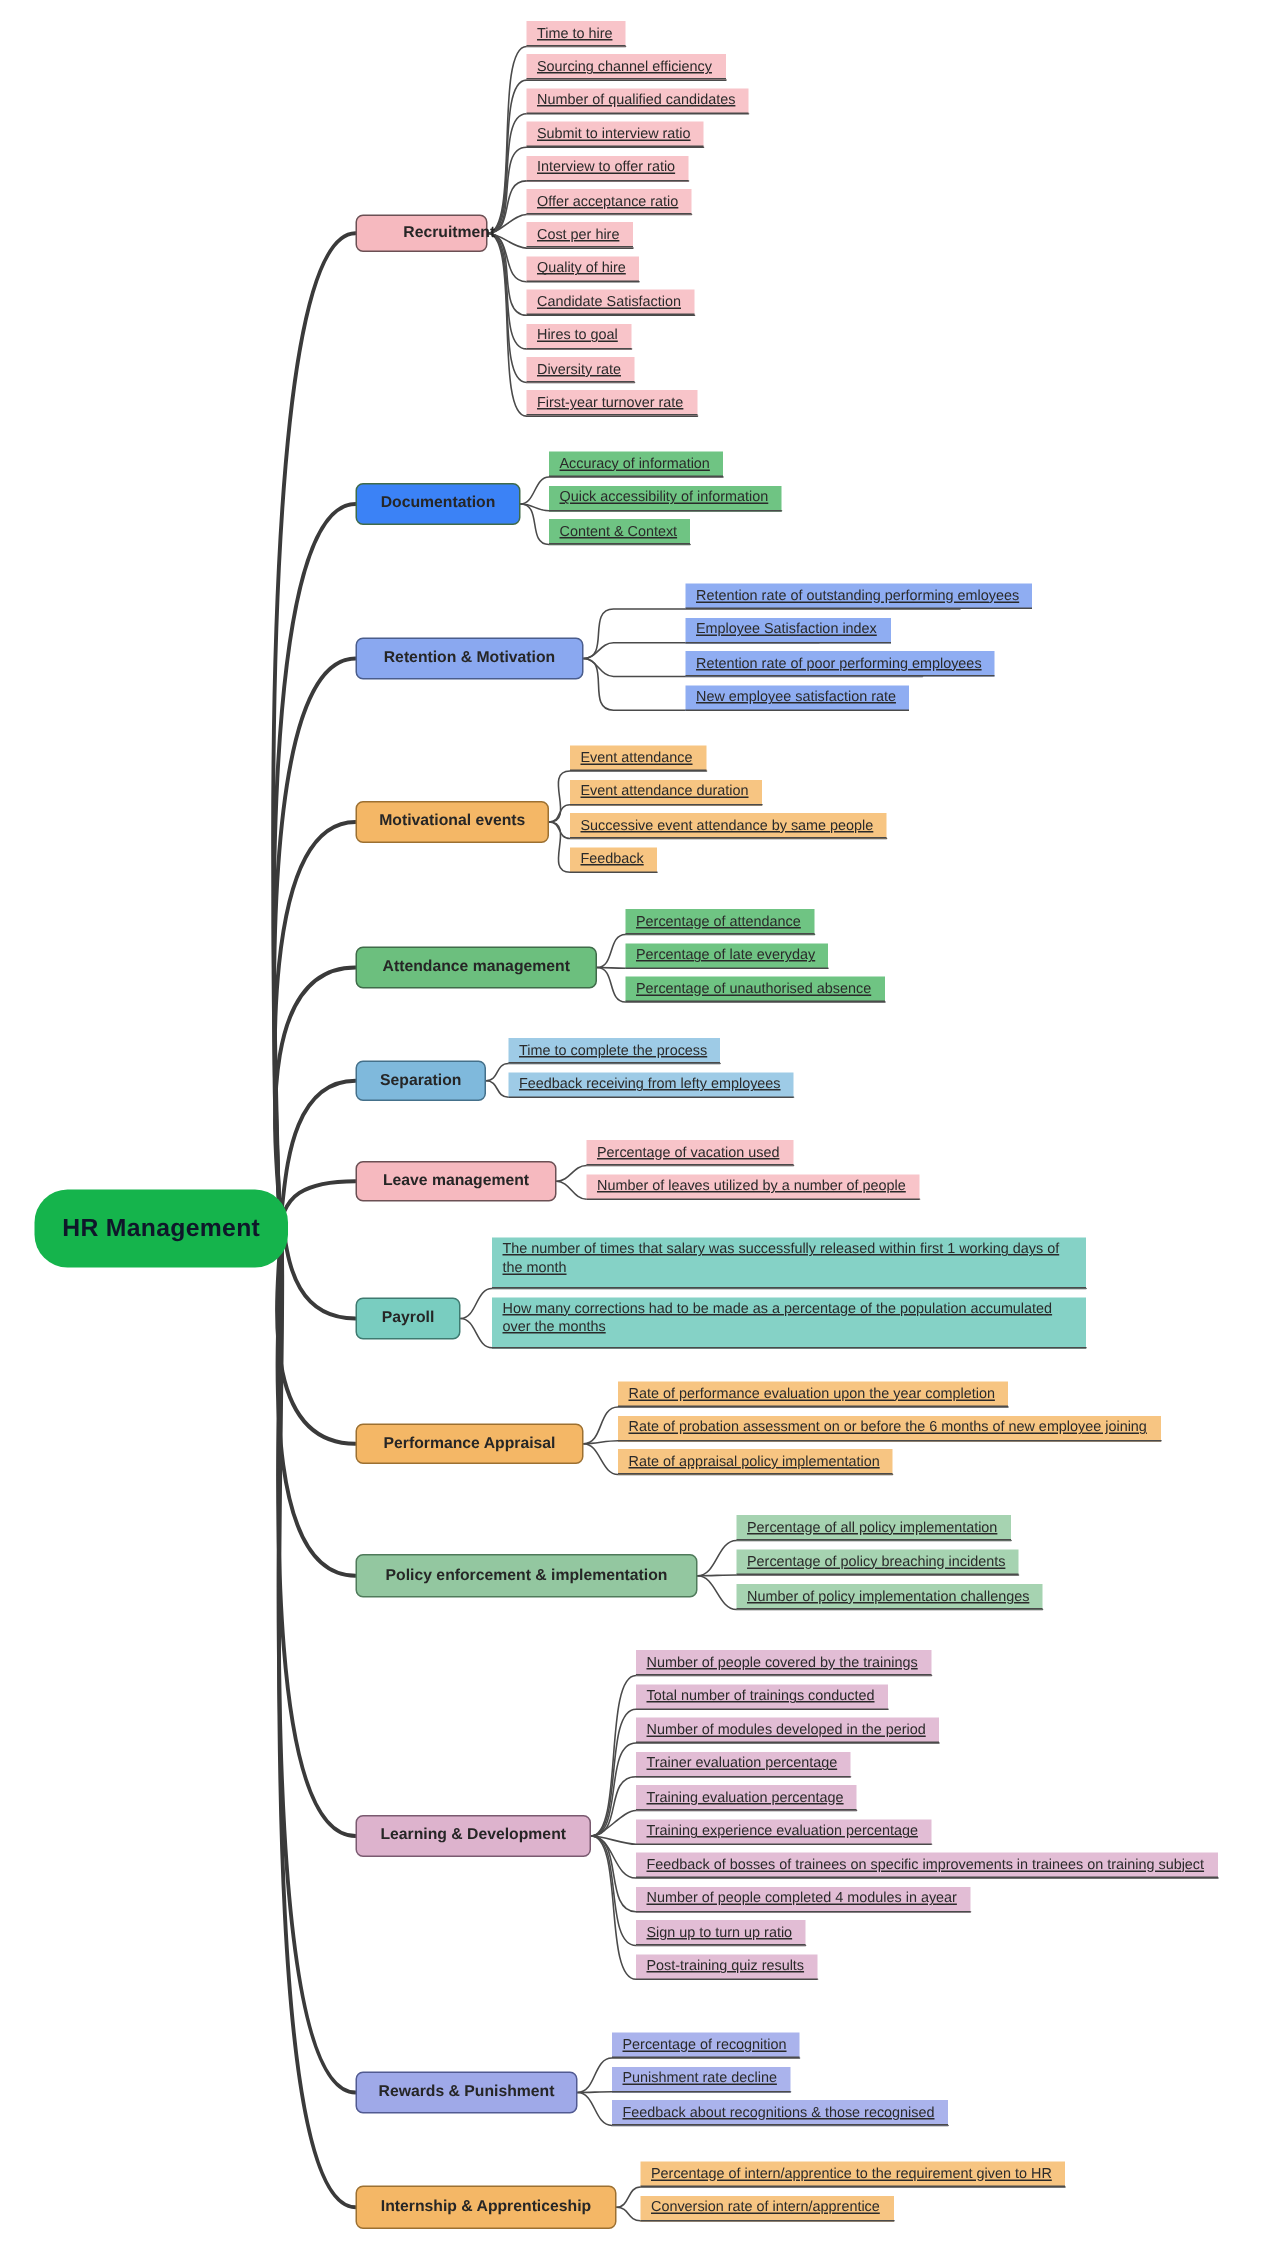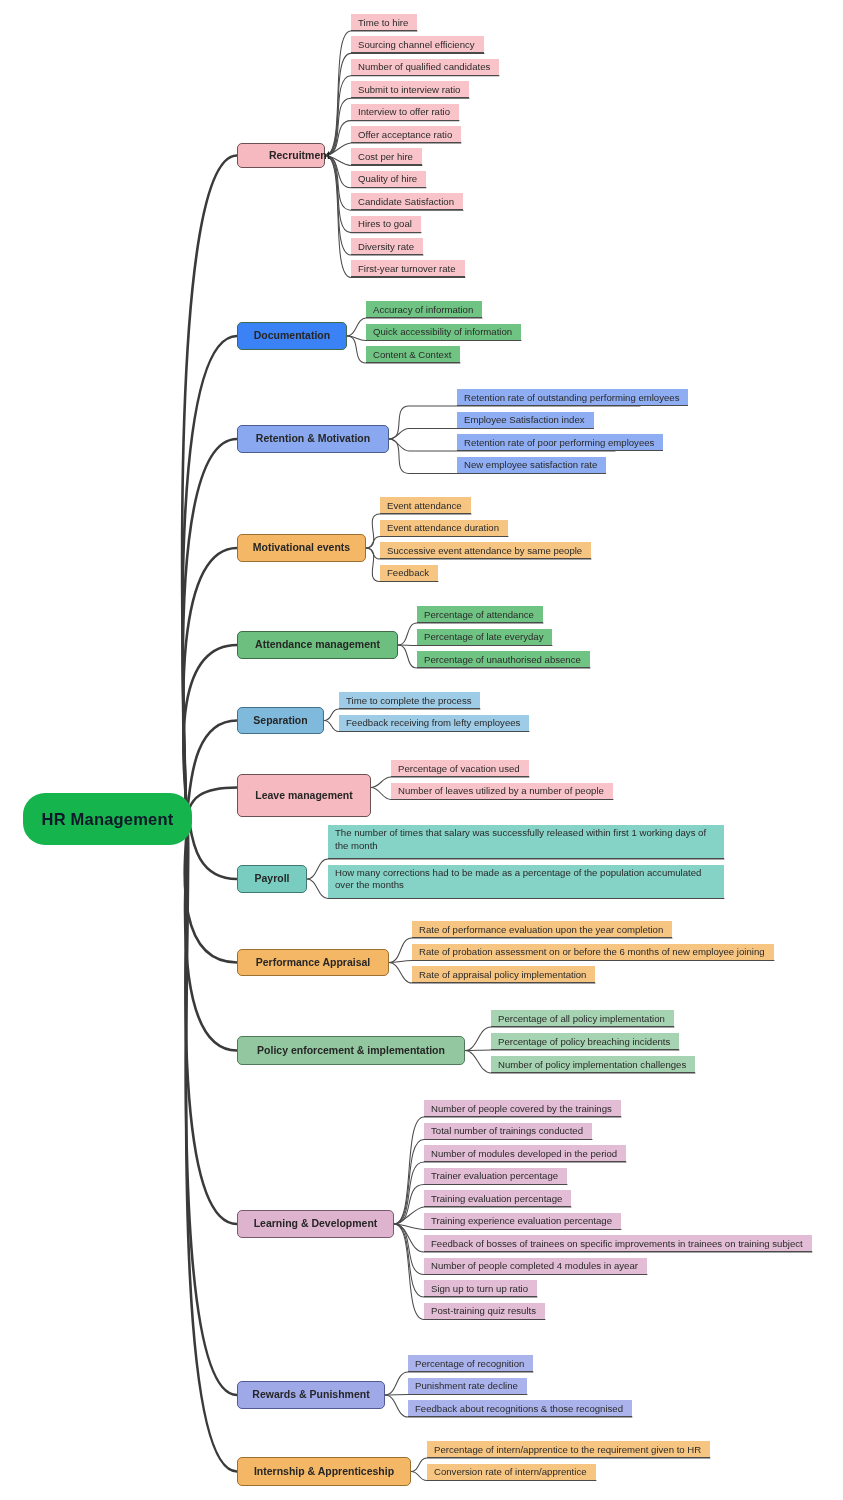--- a/index.html
+++ b/index.html
@@ -61,20 +61,21 @@
     display:flex;
     align-items:center;
     font-size:9.6px;
     color:#2a2a2a;
     box-sizing:border-box;
     padding:2px 7px 0 7px;
     border-bottom:1.1px solid #4a4a4a;
     z-index:3;
     line-height:1.32;
     white-space:nowrap;
+    text-decoration:underline;
   }
   .leaf-node.wrap{ white-space:normal; }
 
   
   .c-pink   { background:#f6b9bf; border-color:#6b5054; }
   .c-green  { background:#3b82f6; border-color:#3f6b49; }
   .c-blue   { background:#8aa8f0; border-color:#4a5d8c; }
   .c-orange { background:#f4b766; border-color:#9c7031; }
   .c-green2 { background:#6cbf7e; border-color:#3f6b49; }
   .c-lblue  { background:#7fb9dc; border-color:#44708a; }
@@ -268,21 +269,21 @@
       </div>
       <div class="branch-node c-lblue" style="left: 237px; top: 707px; width: 87px; height: 27px;">
         <span>Separation</span>
       </div>
       <div class="leaf-node l-lblue" style="left: 339px; top: 692px; height: 17px; width: 141px;">
         <span>Time to complete the process</span>
       </div>
       <div class="leaf-node l-lblue" style="left: 339px; top: 714.5px; height: 17px; width: 190px;">
         <span>Feedback receiving from lefty employees</span>
       </div>
-      <div class="branch-node c-pink" style="left: 237px; top: 774px; width: 134px; height: 43px;">
+      <div class="branch-node c-pink" style="left: 237px; top: 774px; width: 134px; height: 27px;">
         <span>Leave management</span>
       </div>
       <div class="leaf-node l-pink" style="left: 391px; top: 760px; height: 17px; width: 138px;">
         <span>Percentage of vacation used</span>
       </div>
       <div class="leaf-node l-pink" style="left: 391px; top: 782.5px; height: 17px; width: 222px;">
         <span>Number of leaves utilized by a number of people</span>
       </div>
       <div class="branch-node c-teal" style="left: 237px; top: 865px; width: 70px; height: 28px;">
         <span>Payroll</span>

